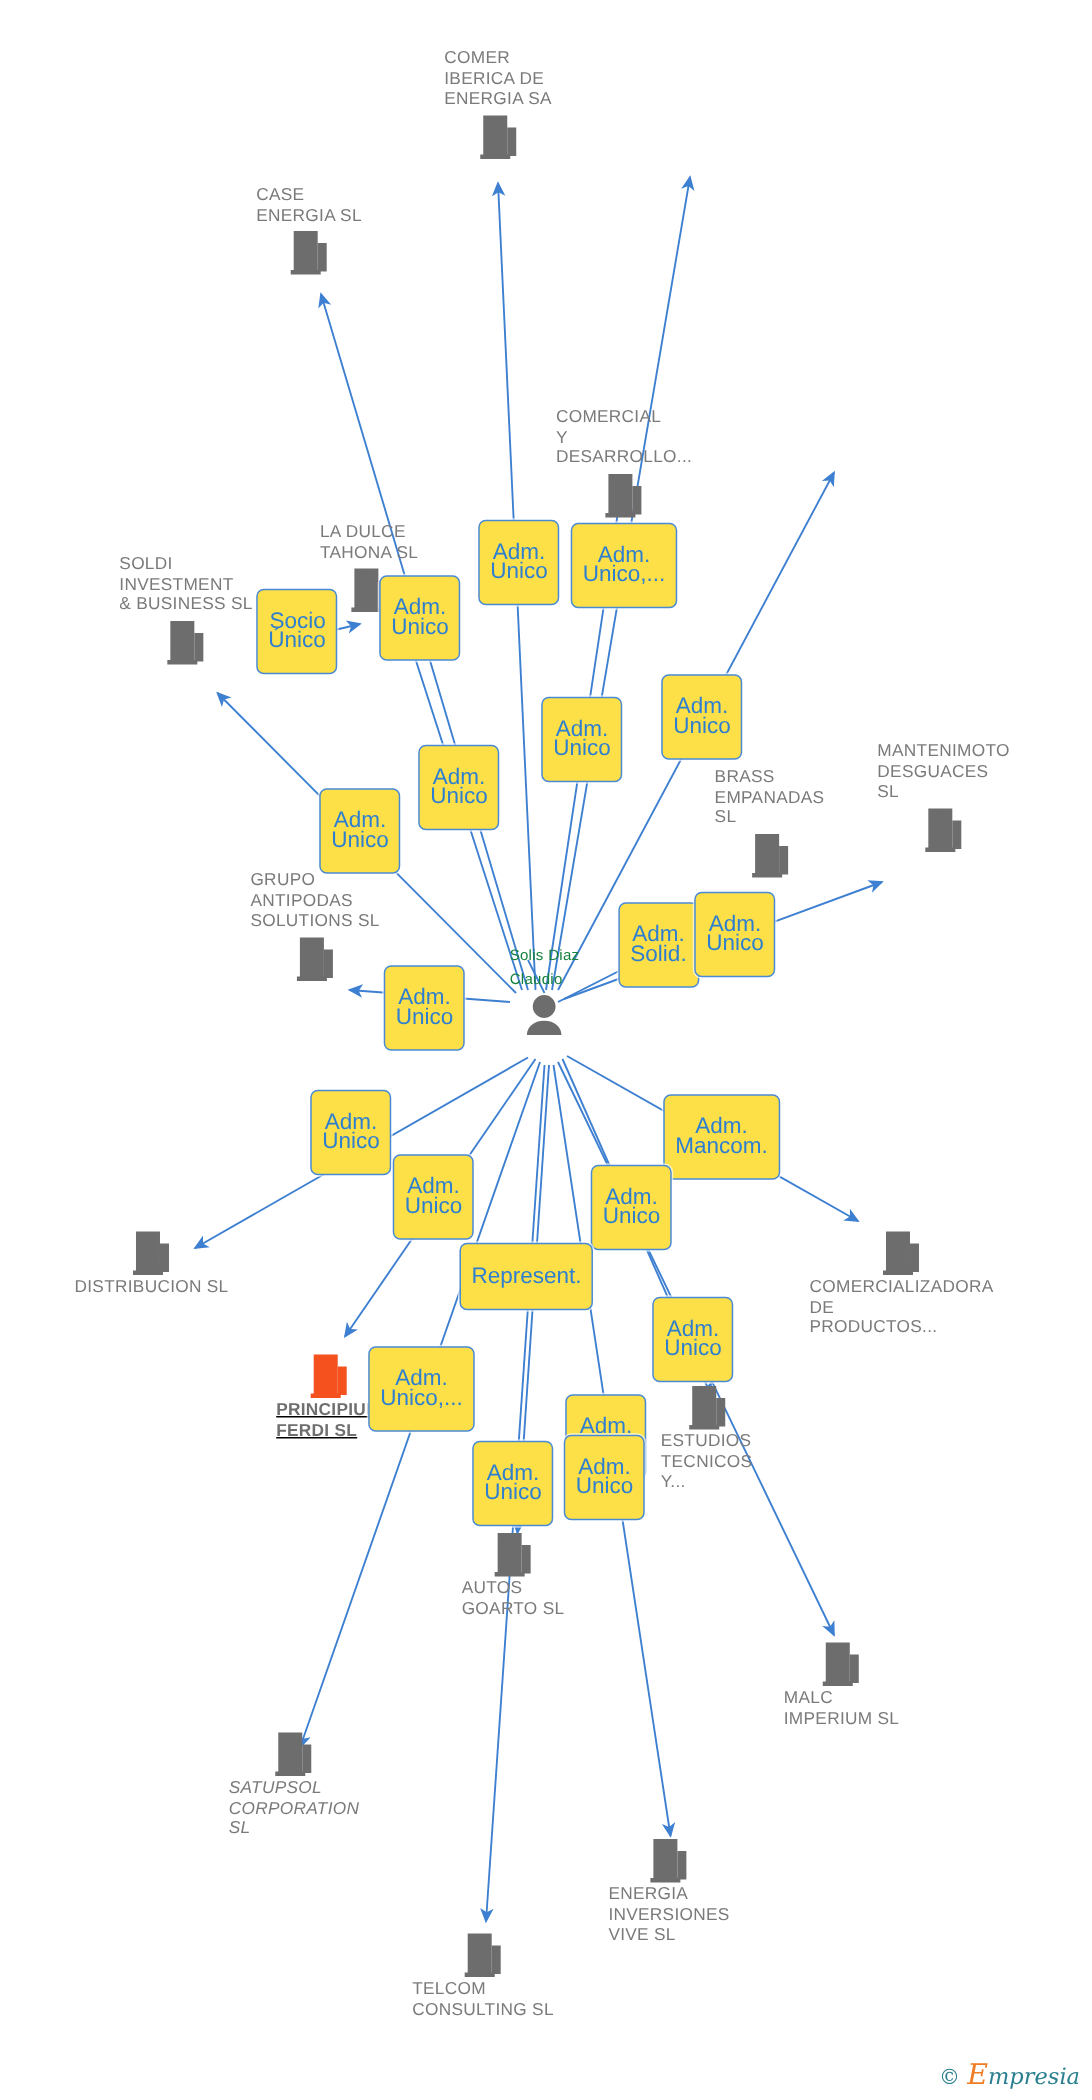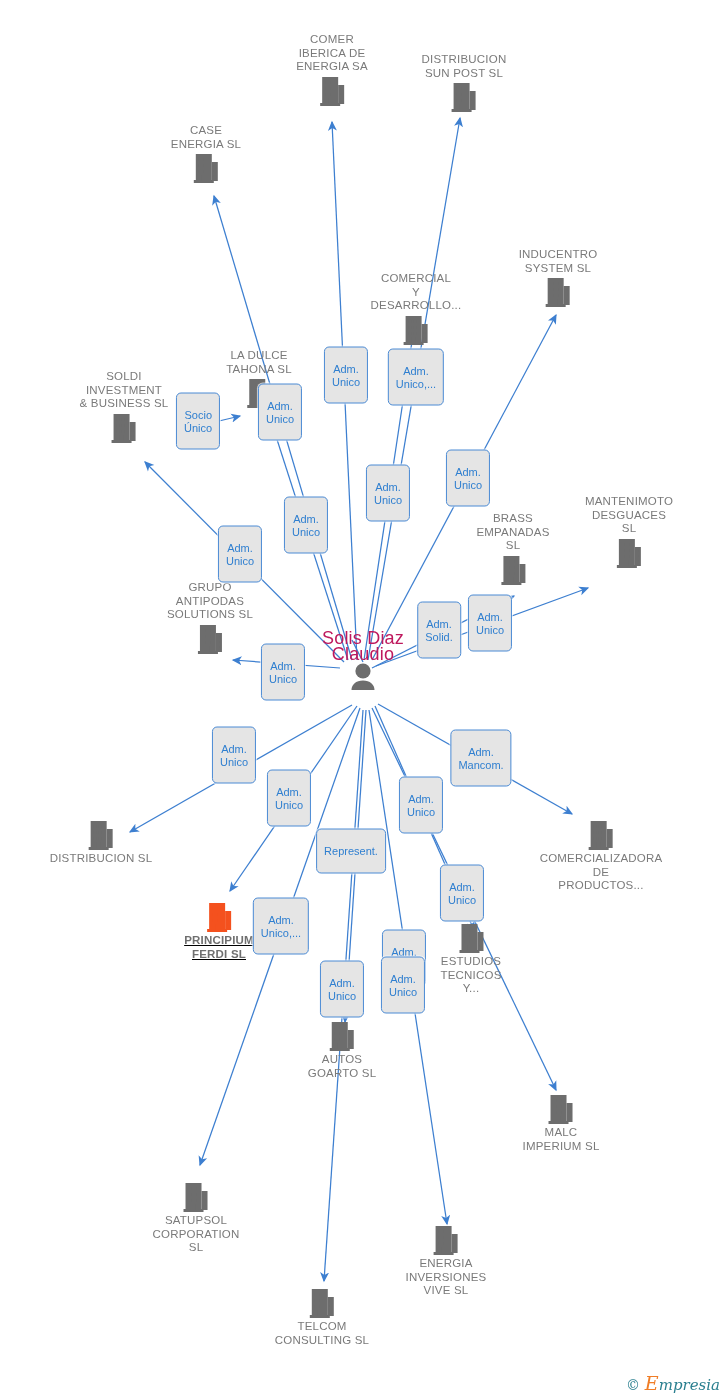--- a/index.html
+++ b/index.html
@@ -3,41 +3,41 @@
 <meta charset="utf-8">
 <style>
   html,body{margin:0;padding:0;background:#ffffff;}
   body{
     width:728px;height:1400px;position:relative;overflow:hidden;
     font-family:"Liberation Sans","DejaVu Sans",sans-serif;
   }
   #canvas{position:absolute;inset:0;width:728px;height:1400px;}
   svg.edges{position:absolute;left:0;top:0;width:728px;height:1400px;pointer-events:none;}
 
-  .node{position:absolute;transform:translate(-50%,0);text-align:center;}
+  .node{position:absolute;transform:translate(-50%,0);}
   .node .label{
     font-size:11.5px;line-height:13.5px;color:#7a7a7a;letter-spacing:.2px;
     white-space:pre-line;
   }
   .node.company .label{color:#7a7a7a;}
   .node.focus .label{color:#6f6f6f;font-weight:bold;}
-  .node.person .label{font-size:18px;line-height:16px;color:#be185d;}
+  .node.person .label{font-size:10px;line-height:16px;color:#15803d;}
 
   .bldg{display:block;margin:0 auto;}
   .bldg rect,.bldg path{fill:#6d6d6d;}
   .bldg.orange rect,.bldg.orange path{fill:#f4511e;}
 
   .person-ico{display:block;margin:0 auto;}
   .person-ico path,.person-ico circle{fill:#6d6d6d;}
 
   
   .chip{
     position:absolute;transform:translate(-50%,-50%);
-    border:1px solid #4a8ad4;border-radius:5px;background:#e5e5e5;
-    color:#2f7fd0;font-size:11px;line-height:12.5px;
+    border:1px solid #4a8ad4;border-radius:5px;background:#fde047;
+    color:#2f7fd0;font-size:15px;line-height:12.5px;
     padding:15px 7px;text-align:center;white-space:pre-line;
     box-shadow:0 0 0 1px rgba(255,255,255,.65);
   }
   .chip.one-line{line-height:13px;}
 
   .watermark{
     position:absolute;right:8px;bottom:6px;
     font-size:15px;color:#2a7f8f;font-family:"DejaVu Serif","Liberation Serif",serif;
     font-style:italic;white-space:nowrap;
   }
@@ -104,39 +104,20 @@
         <rect x="13" y="13" width="3" height="3" fill="#fff"></rect>
         <rect x="8" y="19" width="3" height="3" fill="#fff"></rect>
         <rect x="13" y="19" width="3" height="3" fill="#fff"></rect>
         <rect x="11" y="24" width="4" height="6" fill="#fff"></rect>
         <rect x="23" y="14" width="2" height="2" fill="#fff"></rect>
         <rect x="23" y="19" width="2" height="2" fill="#fff"></rect>
         <rect x="23" y="24" width="2" height="2" fill="#fff"></rect>
       </svg>
   </div>
 
-  <div class="node company" style="left:464px;top:53px;">
-    <div class="label">DISTRIBUCION
-SUN POST  SL</div>
-    <svg class="bldg" width="30" height="34" viewBox="0 0 30 34">
-        <path d="M5 3h16v27H5z"></path>
-        <rect x="3" y="29" width="20" height="3"></rect>
-        <rect x="21" y="11" width="6" height="19"></rect>
-        <rect x="8" y="7" width="3" height="3" fill="#fff"></rect>
-        <rect x="13" y="7" width="3" height="3" fill="#fff"></rect>
-        <rect x="8" y="13" width="3" height="3" fill="#fff"></rect>
-        <rect x="13" y="13" width="3" height="3" fill="#fff"></rect>
-        <rect x="8" y="19" width="3" height="3" fill="#fff"></rect>
-        <rect x="13" y="19" width="3" height="3" fill="#fff"></rect>
-        <rect x="11" y="24" width="4" height="6" fill="#fff"></rect>
-        <rect x="23" y="14" width="2" height="2" fill="#fff"></rect>
-        <rect x="23" y="19" width="2" height="2" fill="#fff"></rect>
-        <rect x="23" y="24" width="2" height="2" fill="#fff"></rect>
-      </svg>
-  </div>
 
   <div class="node company" style="left:206px;top:124px;">
     <div class="label">CASE
 ENERGIA SL</div>
     <svg class="bldg" width="30" height="34" viewBox="0 0 30 34">
         <path d="M5 3h16v27H5z"></path>
         <rect x="3" y="29" width="20" height="3"></rect>
         <rect x="21" y="11" width="6" height="19"></rect>
         <rect x="8" y="7" width="3" height="3" fill="#fff"></rect>
         <rect x="13" y="7" width="3" height="3" fill="#fff"></rect>
@@ -144,39 +125,20 @@
         <rect x="13" y="13" width="3" height="3" fill="#fff"></rect>
         <rect x="8" y="19" width="3" height="3" fill="#fff"></rect>
         <rect x="13" y="19" width="3" height="3" fill="#fff"></rect>
         <rect x="11" y="24" width="4" height="6" fill="#fff"></rect>
         <rect x="23" y="14" width="2" height="2" fill="#fff"></rect>
         <rect x="23" y="19" width="2" height="2" fill="#fff"></rect>
         <rect x="23" y="24" width="2" height="2" fill="#fff"></rect>
       </svg>
   </div>
 
-  <div class="node company" style="left:558px;top:248px;">
-    <div class="label">INDUCENTRO
-SYSTEM SL</div>
-    <svg class="bldg" width="30" height="34" viewBox="0 0 30 34">
-        <path d="M5 3h16v27H5z"></path>
-        <rect x="3" y="29" width="20" height="3"></rect>
-        <rect x="21" y="11" width="6" height="19"></rect>
-        <rect x="8" y="7" width="3" height="3" fill="#fff"></rect>
-        <rect x="13" y="7" width="3" height="3" fill="#fff"></rect>
-        <rect x="8" y="13" width="3" height="3" fill="#fff"></rect>
-        <rect x="13" y="13" width="3" height="3" fill="#fff"></rect>
-        <rect x="8" y="19" width="3" height="3" fill="#fff"></rect>
-        <rect x="13" y="19" width="3" height="3" fill="#fff"></rect>
-        <rect x="11" y="24" width="4" height="6" fill="#fff"></rect>
-        <rect x="23" y="14" width="2" height="2" fill="#fff"></rect>
-        <rect x="23" y="19" width="2" height="2" fill="#fff"></rect>
-        <rect x="23" y="24" width="2" height="2" fill="#fff"></rect>
-      </svg>
-  </div>
 
   <div class="node company" style="left:416px;top:272px;">
     <div class="label">COMERCIAL
 Y
 DESARROLLO...</div>
     <svg class="bldg" width="30" height="34" viewBox="0 0 30 34">
         <path d="M5 3h16v27H5z"></path>
         <rect x="3" y="29" width="20" height="3"></rect>
         <rect x="21" y="11" width="6" height="19"></rect>
         <rect x="8" y="7" width="3" height="3" fill="#fff"></rect>
@@ -185,21 +147,21 @@
         <rect x="13" y="13" width="3" height="3" fill="#fff"></rect>
         <rect x="8" y="19" width="3" height="3" fill="#fff"></rect>
         <rect x="13" y="19" width="3" height="3" fill="#fff"></rect>
         <rect x="11" y="24" width="4" height="6" fill="#fff"></rect>
         <rect x="23" y="14" width="2" height="2" fill="#fff"></rect>
         <rect x="23" y="19" width="2" height="2" fill="#fff"></rect>
         <rect x="23" y="24" width="2" height="2" fill="#fff"></rect>
       </svg>
   </div>
 
-  <div class="node company" style="left:259px;top:349px;">
+  <div class="node company" style="left:246px;top:349px;">
     <div class="label">LA DULCE
 TAHONA SL</div>
     <svg class="bldg" width="30" height="34" viewBox="0 0 30 34">
         <path d="M5 3h16v27H5z"></path>
         <rect x="3" y="29" width="20" height="3"></rect>
         <rect x="21" y="11" width="6" height="19"></rect>
         <rect x="8" y="7" width="3" height="3" fill="#fff"></rect>
         <rect x="13" y="7" width="3" height="3" fill="#fff"></rect>
         <rect x="8" y="13" width="3" height="3" fill="#fff"></rect>
         <rect x="13" y="13" width="3" height="3" fill="#fff"></rect>
@@ -419,21 +381,21 @@
         <rect x="13" y="19" width="3" height="3" fill="#fff"></rect>
         <rect x="11" y="24" width="4" height="6" fill="#fff"></rect>
         <rect x="23" y="14" width="2" height="2" fill="#fff"></rect>
         <rect x="23" y="19" width="2" height="2" fill="#fff"></rect>
         <rect x="23" y="24" width="2" height="2" fill="#fff"></rect>
       </svg>
     <div class="label">MALC
 IMPERIUM  SL</div>
   </div>
 
-  <div class="node company" style="left:196px;top:1180px;">
+  <div class="node company" style="left:196px;top:1152px;font-style:italic;">
     <svg class="bldg" width="30" height="34" viewBox="0 0 30 34">
         <path d="M5 3h16v27H5z"></path>
         <rect x="3" y="29" width="20" height="3"></rect>
         <rect x="21" y="11" width="6" height="19"></rect>
         <rect x="8" y="7" width="3" height="3" fill="#fff"></rect>
         <rect x="13" y="7" width="3" height="3" fill="#fff"></rect>
         <rect x="8" y="13" width="3" height="3" fill="#fff"></rect>
         <rect x="13" y="13" width="3" height="3" fill="#fff"></rect>
         <rect x="8" y="19" width="3" height="3" fill="#fff"></rect>
         <rect x="13" y="19" width="3" height="3" fill="#fff"></rect>

